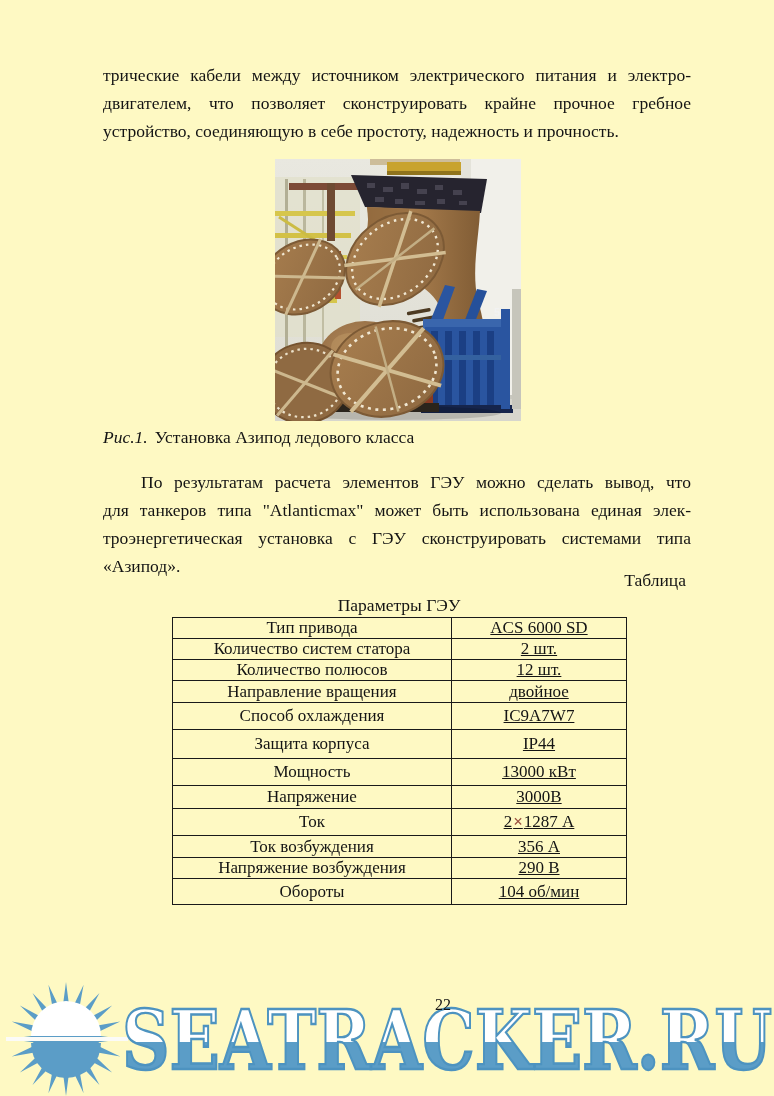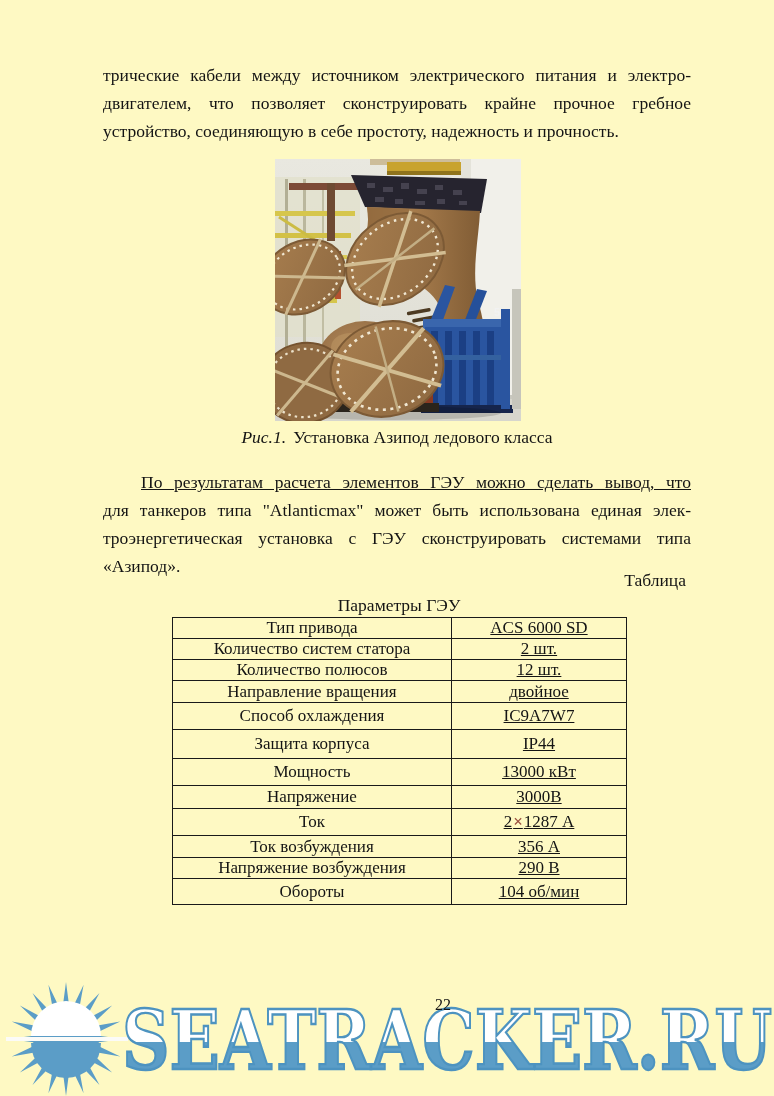--- a/index.html
+++ b/index.html
@@ -10,28 +10,28 @@
     margin:0 auto;
     background:#fef9c3;
     overflow:hidden;
     font-family:"Liberation Serif","DejaVu Serif",serif;
     color:#141414;
   }
   
   .para{position:absolute;left:103px;width:588px;font-size:17.5px;line-height:28px;}
   .para .line{text-align:justify;text-align-last:justify;white-space:normal;}
   .para .line.last{text-align:last;text-align-last:left;text-align:left;}
-  .para .line.indent{text-indent:38px;text-decoration:underline;}
+  .para .line.indent{text-indent:38px;}
   #para1{top:61px;}
   #para2{top:468px;}
 
   
   .photo-wrap{position:absolute;left:275px;top:159px;width:246px;height:262px;}
   .photo-wrap svg{display:block;}
-  .fig-caption{position:absolute;left:103px;top:427px;width:588px;text-align:center;font-size:17.5px;}
+  .fig-caption{position:absolute;left:103px;top:427px;width:588px;text-align:left;font-size:17.5px;}
   .fig-caption .cap-label{font-style:italic;margin-right:7px;}
 
   
   .table-label{position:absolute;left:103px;top:570px;width:583px;text-align:right;font-size:17.5px;}
   .table-title{position:absolute;left:172px;top:595px;width:454px;text-align:center;font-size:17.5px;}
   table.params{
     position:absolute;left:172px;top:617px;
     width:455px;
     border-collapse:collapse;
     font-size:17px;

